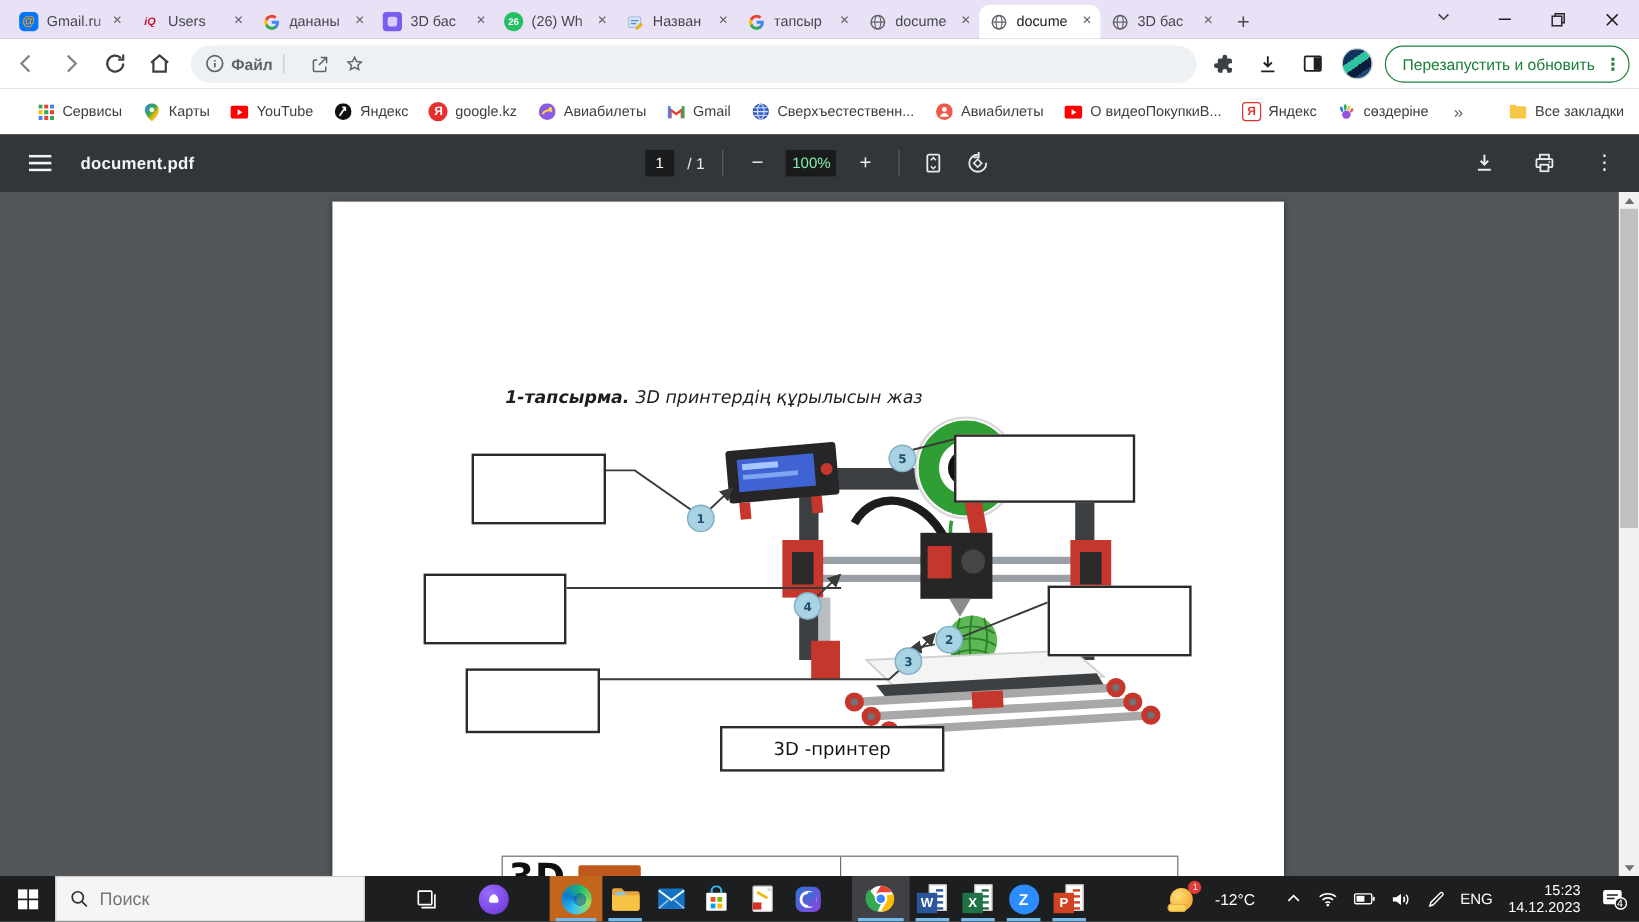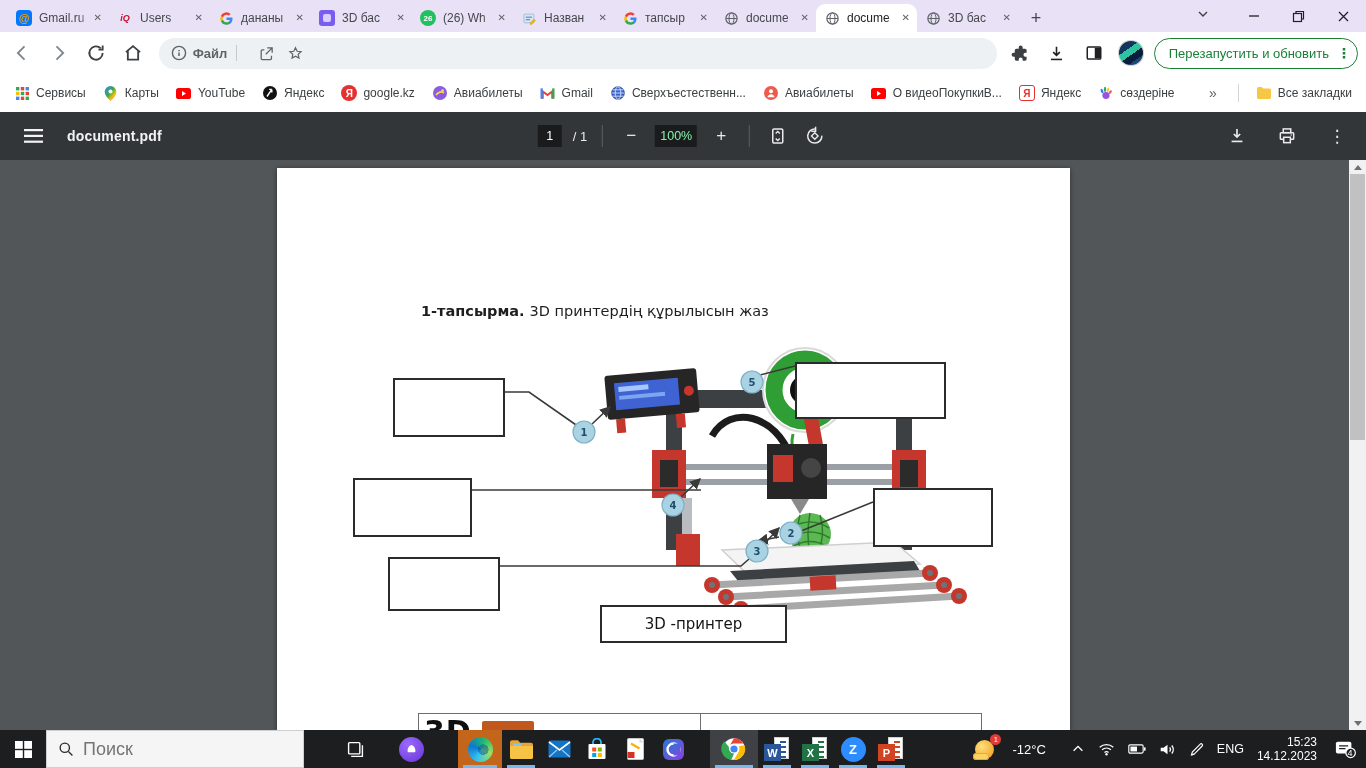--- a/index.html
+++ b/index.html
@@ -31,21 +31,21 @@
   .addr-scheme { color:#5f6368; margin-left:6px;font-weight:bold; }
   .addr-div { width:1px; height:16px; background:#c4c7cb; margin:0 9px; }
   .addr-url { color:#202124; font-size:13.5px; flex:1; white-space:nowrap; overflow:hidden; }
   .pill-ic { margin-left:12px; }
   .ext-ic { width:30px; height:30px; margin-left:8px; display:flex; align-items:center; justify-content:center; }
   .avatar { width:26px; height:26px; border-radius:50%; margin-left:10px; background:linear-gradient(145deg,#12355e 35%,#2fc3a2 35% 55%,#0a1d3a 55% 75%,#1b4a7a 75%); border:1px solid #d0d0d0; }
   .restart-btn { height:31px; border:1px solid #1a8038; border-radius:16px; background:#fff; color:#1a8038; display:flex; align-items:center; padding:0 6px 0 14px; font-size:13px; margin:0 8px 0 10px; white-space:nowrap; }
   .restart-btn .dots { font-size:14px; font-weight:bold; margin-left:8px; color:#1a8038; }
 
   
-  .bookmarks { position:absolute; top:74px; left:0; right:0; height:38px; background:#fff; display:flex; align-items:center; padding:0 14px; gap:17px; font-size:12px; color:#3c4043; }
+  .bookmarks { position:absolute; top:74px; left:0; right:0; height:38px; background:#fff; display:flex; align-items:center; padding:0 30px; gap:17px; font-size:12px; color:#3c4043; }
   .bm-item { display:flex; align-items:center; gap:6px; white-space:nowrap; }
   .bm-ic { width:16px; height:16px; flex:none; display:flex; align-items:center; justify-content:center; border-radius:3px; font-size:10px; font-weight:bold; }
   .bm-overflow { margin-left:auto; font-size:14px; color:#5f6368; padding:0 4px; }
   .bm-div { width:1px; height:18px; background:#d4d4d4; }
 
   
   .pdf-toolbar { position:absolute; top:112px; left:0; right:0; height:48px; background:#323639; display:flex; align-items:center; color:#f1f3f4; }
   .pdf-burger { margin-left:24px; }
   .pdf-title { margin-left:24px; font-size:14px; font-weight:bold; letter-spacing:.2px; }
   .pdf-center { position:absolute; left:50%; transform:translateX(-50%); display:flex; align-items:center; gap:11px; }
@@ -59,38 +59,38 @@
   
   .content { position:absolute; top:160px; left:0; right:0; bottom:38px; background:#525659; overflow:hidden; }
   .scrollbar { position:absolute; top:0; right:0; bottom:0; width:17px; background:#f1f1f1; }
   .sb-arrow { position:absolute; left:0; width:17px; height:14px; display:flex; align-items:center; justify-content:center; }
   .sb-arrow.up { top:0; } .sb-arrow.down { bottom:0; }
   .sb-tri-up { width:0; height:0; border-left:4px solid transparent; border-right:4px solid transparent; border-bottom:5px solid #6f6f6f; }
   .sb-tri-down { width:0; height:0; border-left:4px solid transparent; border-right:4px solid transparent; border-top:5px solid #6f6f6f; }
   .sb-thumb { position:absolute; top:14px; left:1px; width:15px; height:266px; background:#c1c1c1; }
 
   .page { position:absolute; left:277px; top:8px; width:793px; height:562px; background:#fff; box-shadow:0 1px 5px rgba(0,0,0,.45); overflow:hidden; font-family:"DejaVu Sans","Liberation Sans",sans-serif; }
-  .doc-h { position:absolute; left:144px; top:135px; font-size:14.5px; color:#1e1e1e; }
+  .doc-h { position:absolute; left:144px; top:156px; font-size:14.5px; color:#1e1e1e;font-style:italic; }
   .doc-h b { margin-right:5px; }
   .label-box { position:absolute; border:2px solid #2b2b2b; background:#fff; }
   .caption-box { position:absolute; left:323px; top:437px; width:187px; height:38px; border:2px solid #2b2b2b; background:#fff; display:flex; align-items:center; justify-content:center; font-size:15px; color:#141414; }
   .task2 { position:absolute; left:144px; top:512px; font-size:14.5px; color:#1e1e1e; }
   .term-table { position:absolute; left:141px; top:545px; width:564px; height:70px; display:flex; border:1px solid #6e6e6e; }
   .term-cell { flex:1; position:relative; }
   .term-cell:first-child { border-right:1px solid #6e6e6e; }
   .term-3d { position:absolute; left:5px; top:0px; font-size:30px; font-weight:bold; color:#0f0f0f; letter-spacing:1px; }
   .term-orange { position:absolute; left:63px; top:7px; width:52px; height:13px; background:#c0571c; border-radius:2px; }
   .printer-svg { position:absolute; left:285px; top:170px; }
   .overlay-svg { position:absolute; left:0; top:0; pointer-events:none; }
 
   
   .taskbar { position:absolute; left:0; right:0; bottom:0; height:38px; background:#1d1e1f; display:flex; align-items:stretch; color:#fff; }
   .tb-start { width:46px; display:flex; align-items:center; justify-content:center; }
   .tb-search { width:258px; background:#f5f5f5; border:1px solid #cfcfcf; display:flex; align-items:center; gap:9px; padding-left:11px; }
-  .tb-search input { border:none; background:transparent; outline:none; font-size:18px; color:#202020; font-family:inherit; width:180px; }
+  .tb-search input { border:none; background:transparent; outline:none; font-size:15px; color:#202020; font-family:inherit; width:180px; }
   .tb-btn { width:38px; display:flex; align-items:center; justify-content:center; position:relative; }
   .tb-btn.run::after { content:''; position:absolute; bottom:0; left:5px; right:5px; height:3px; background:#76b9ed; }
   .tb-edge { width:44px; background:#c4651c; margin-left:28px; }
   .tb-chrome { width:48px; background:#3f4144; margin-left:18px; }
   .tb-taskview { margin-left:32px; }
   .tb-alice { margin-left:18px; }
   .edge-ball { width:25px; height:25px; border-radius:50%; background:conic-gradient(from 200deg,#35c1f1,#0b79d0,#1fb86f,#9be15d,#35c1f1); position:relative; }
   .edge-ball::after { content:''; position:absolute; left:5px; top:7px; width:17px; height:14px; border-radius:50%; background:radial-gradient(circle at 60% 40%, #0c59a4 40%, transparent 41%); opacity:.55; }
   .alice-ball { width:25px; height:25px; border-radius:50%; background:radial-gradient(circle at 35% 30%,#9a6bff,#6a33d6); display:flex; align-items:center; justify-content:center; }
   .office-tile { width:26px; height:26px; position:relative; }

